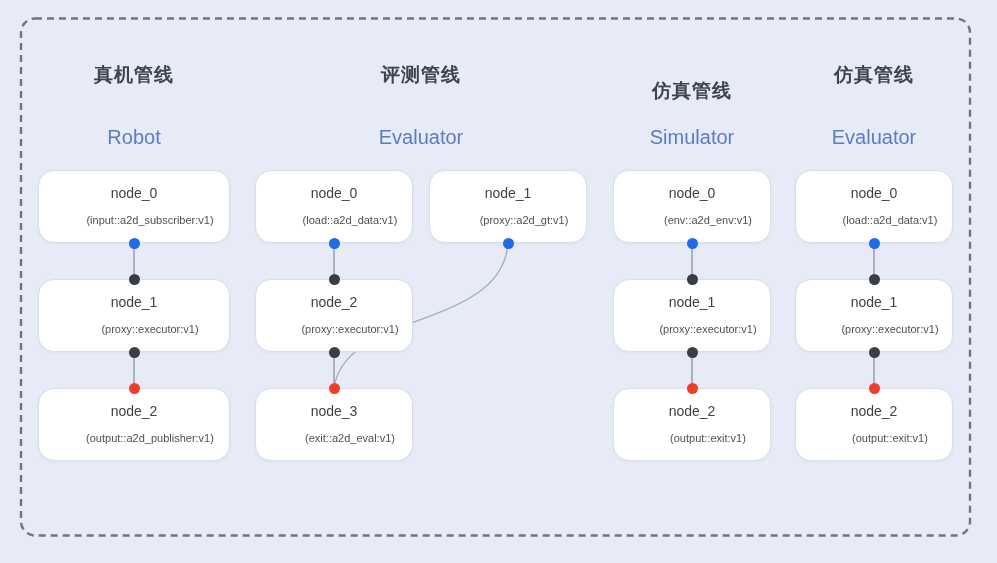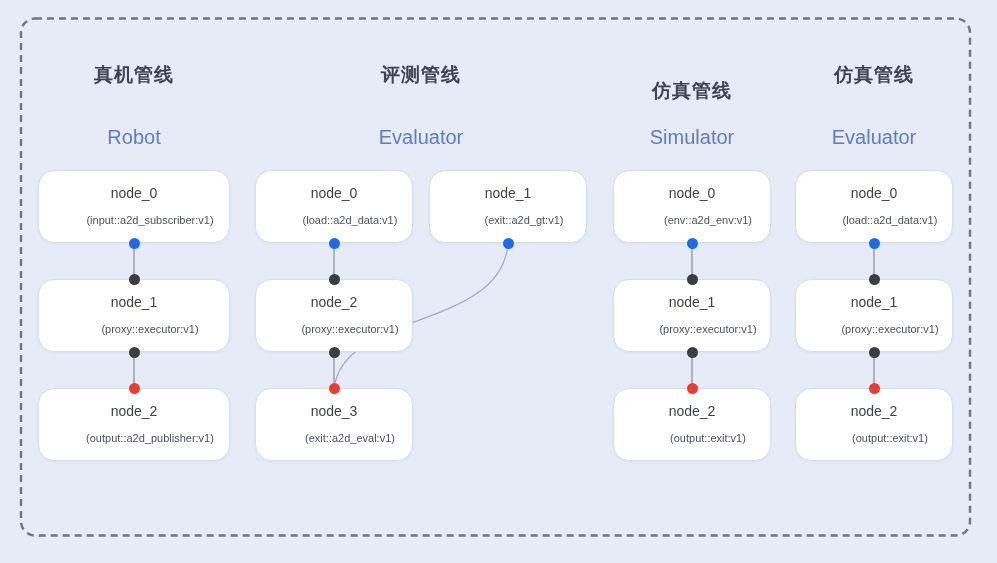--- a/index.html
+++ b/index.html
@@ -124,21 +124,21 @@
     <div class="node-name">node_2</div>
     <div class="node-type">(output::a2d_publisher:v1)</div>
   </div>
 
   <div class="node" style="left:255px; top:170px; width:158px;">
     <div class="node-name">node_0</div>
     <div class="node-type">(load::a2d_data:v1)</div>
   </div>
   <div class="node" style="left:429px; top:170px; width:158px;">
     <div class="node-name">node_1</div>
-    <div class="node-type">(exit::a2d_gt:v1)</div>
+    <div class="node-type">(proxy::a2d_gt:v1)</div>
   </div>
   <div class="node" style="left:255px; top:279px; width:158px;">
     <div class="node-name">node_2</div>
     <div class="node-type">(proxy::executor:v1)</div>
   </div>
   <div class="node" style="left:255px; top:388px; width:158px;">
     <div class="node-name">node_3</div>
     <div class="node-type">(exit::a2d_eval:v1)</div>
   </div>
 

